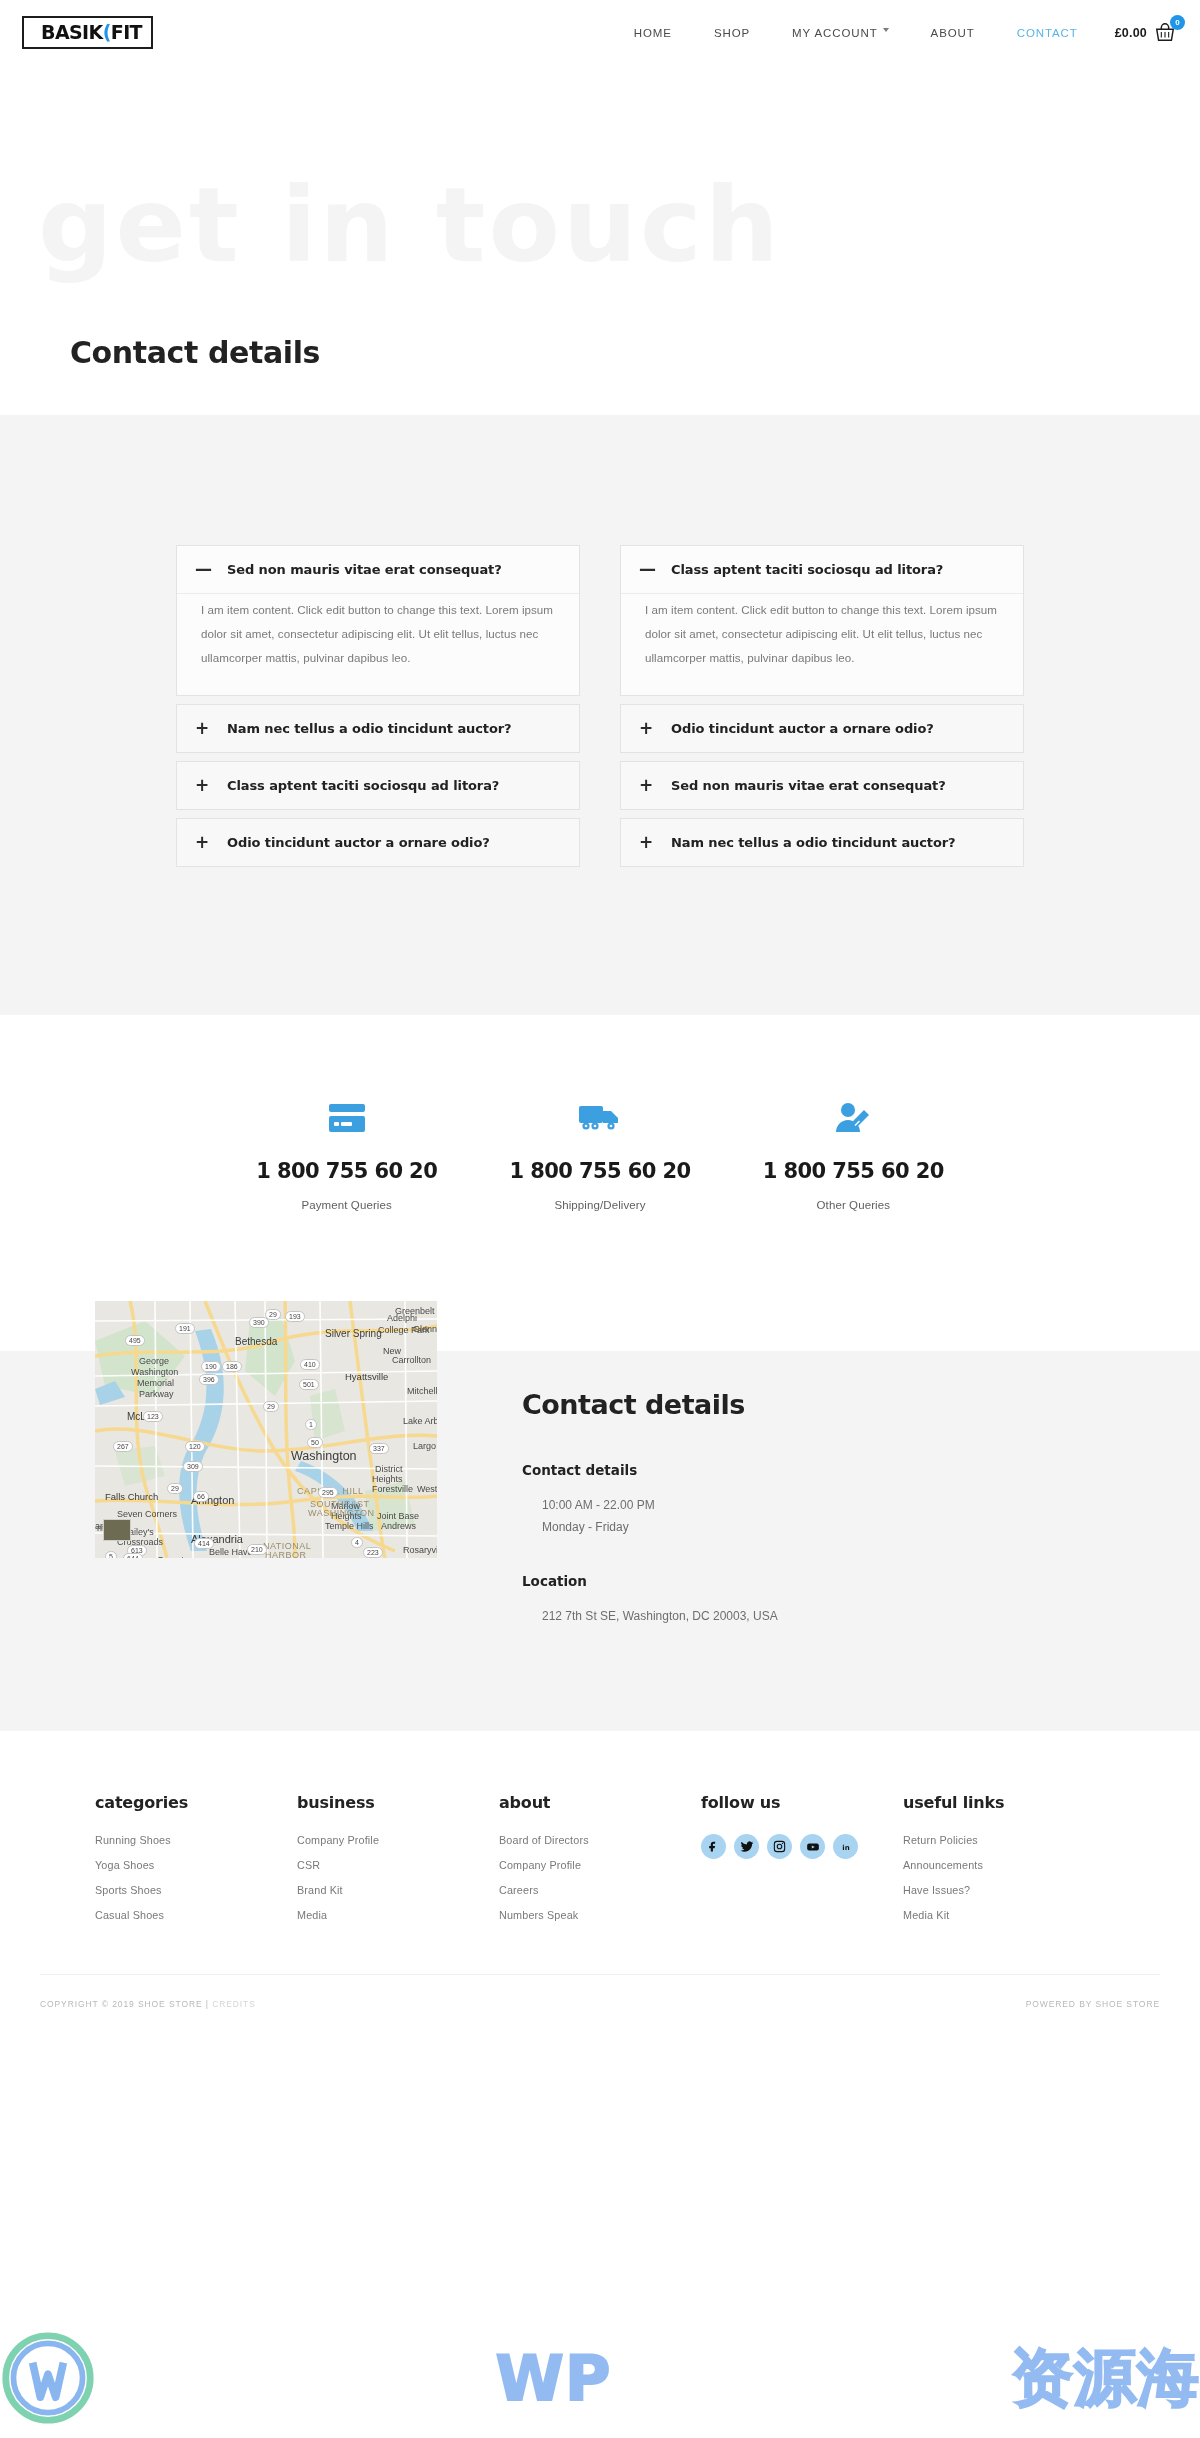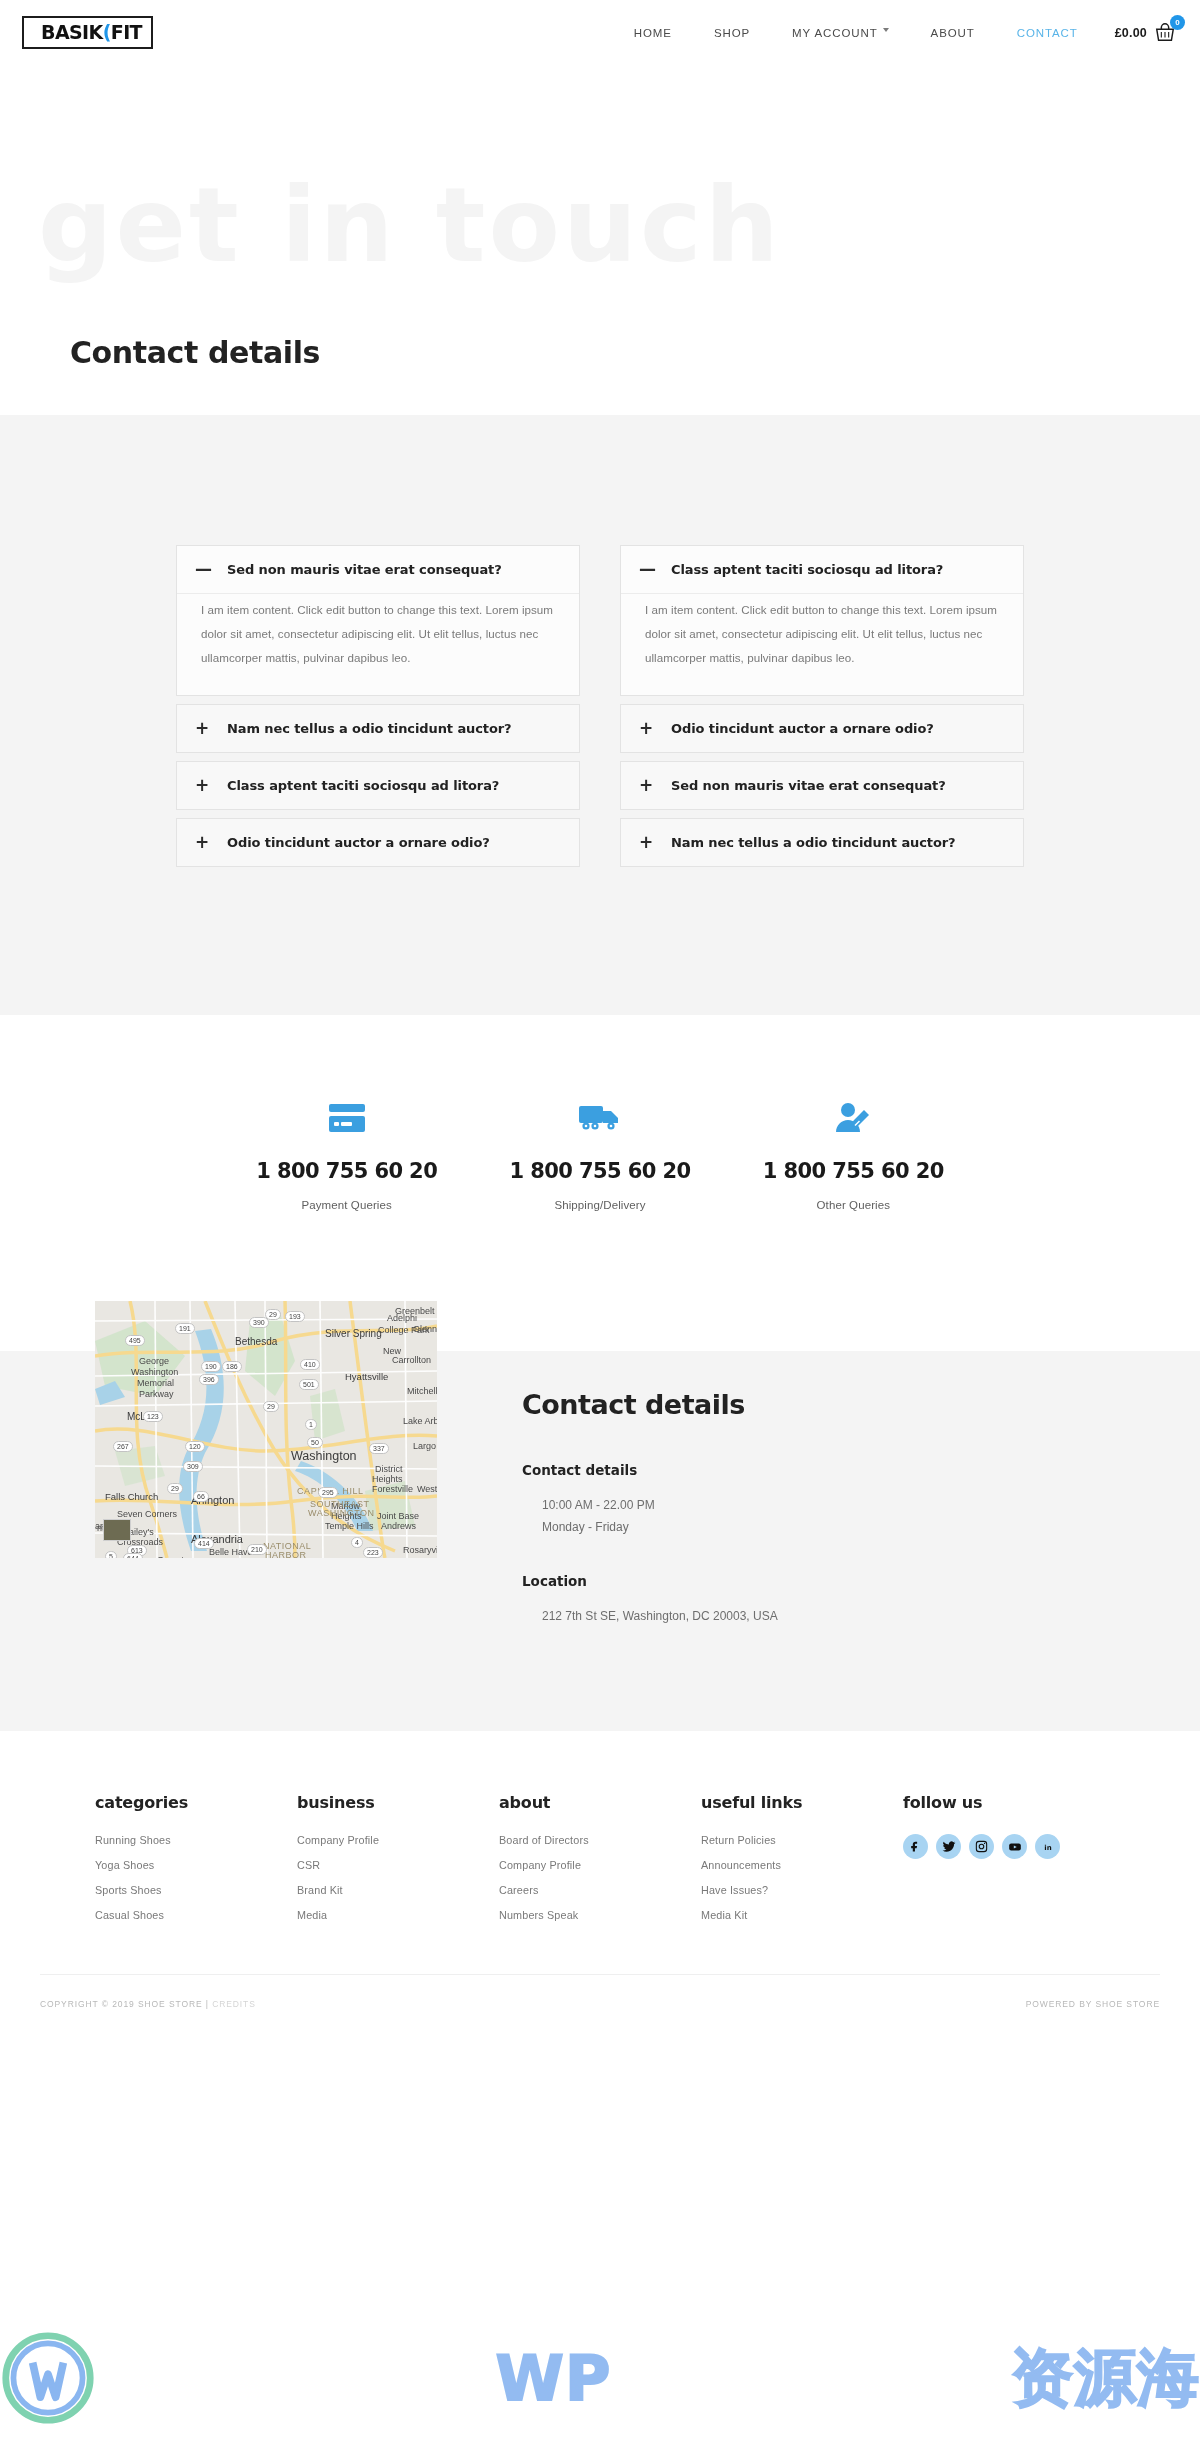--- a/index.html
+++ b/index.html
@@ -706,28 +706,20 @@
 
     <div class="footer-col">
       <div class="footer-h">about</div>
       <a class="footer-link">Board of Directors</a>
       <a class="footer-link">Company Profile</a>
       <a class="footer-link">Careers</a>
       <a class="footer-link">Numbers Speak</a>
     </div>
 
     <div class="footer-col">
-      <div class="footer-h">useful links</div>
-      <a class="footer-link">Return Policies</a>
-      <a class="footer-link">Announcements</a>
-      <a class="footer-link">Have Issues?</a>
-      <a class="footer-link">Media Kit</a>
-    </div>
-
-    <div class="footer-col">
       <div class="footer-h">follow us</div>
       <div class="social-row">
         <span class="social-btn">
           <svg width="13" height="13" viewBox="0 0 24 24" fill="#111">
               <path d="M15 3h-3a5 5 0 0 0-5 5v3H4v4h3v6h4v-6h3l1-4h-4V8a1 1 0 0 1 1-1h3z"></path>
             </svg>
         </span>
         <span class="social-btn">
           <svg width="14" height="14" viewBox="0 0 24 24" fill="#111">
               <path d="M23 4.5a9 9 0 0 1-2.6.7 4.5 4.5 0 0 0 2-2.5 9 9 0 0 1-2.9 1.1 4.5 4.5 0 0 0-7.7 4.1A12.8 12.8 0 0 1 2.5 3.2a4.5 4.5 0 0 0 1.4 6 4.4 4.4 0 0 1-2-.6 4.5 4.5 0 0 0 3.6 4.4 4.5 4.5 0 0 1-2 .1 4.5 4.5 0 0 0 4.2 3.1A9 9 0 0 1 1 18.1a12.7 12.7 0 0 0 6.9 2c8.3 0 12.8-6.9 12.8-12.8v-.6A9.2 9.2 0 0 0 23 4.5z"></path>
@@ -747,20 +739,28 @@
             </svg>
         </span>
         <span class="social-btn">
           <svg width="14" height="14" viewBox="0 0 24 24">
               <text x="12" y="17" font-family="DejaVu Sans, sans-serif" font-size="12" font-weight="700" fill="#111" text-anchor="middle">in</text>
             </svg>
         </span>
       </div>
     </div>
 
+    <div class="footer-col">
+      <div class="footer-h">useful links</div>
+      <a class="footer-link">Return Policies</a>
+      <a class="footer-link">Announcements</a>
+      <a class="footer-link">Have Issues?</a>
+      <a class="footer-link">Media Kit</a>
+    </div>
+
   </div>
 
   <div class="footer-bottom">
     <div class="copy"><span>COPYRIGHT © 2019 SHOE STORE | </span><span class="credits">CREDITS</span></div>
     <div class="powered">POWERED BY SHOE STORE</div>
   </div>
 </div>
 
 <div class="watermark">
   <svg width="96" height="96" viewBox="0 0 100 100">

